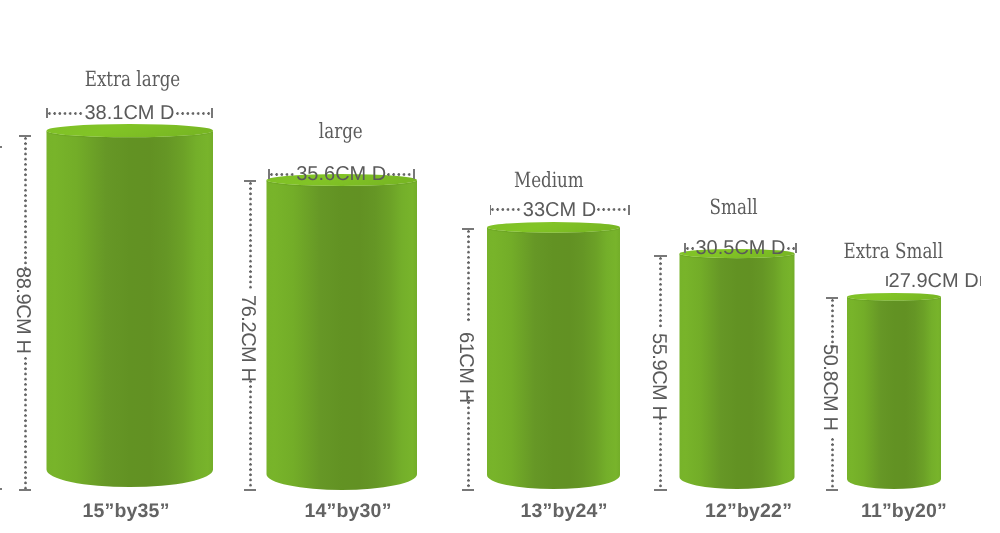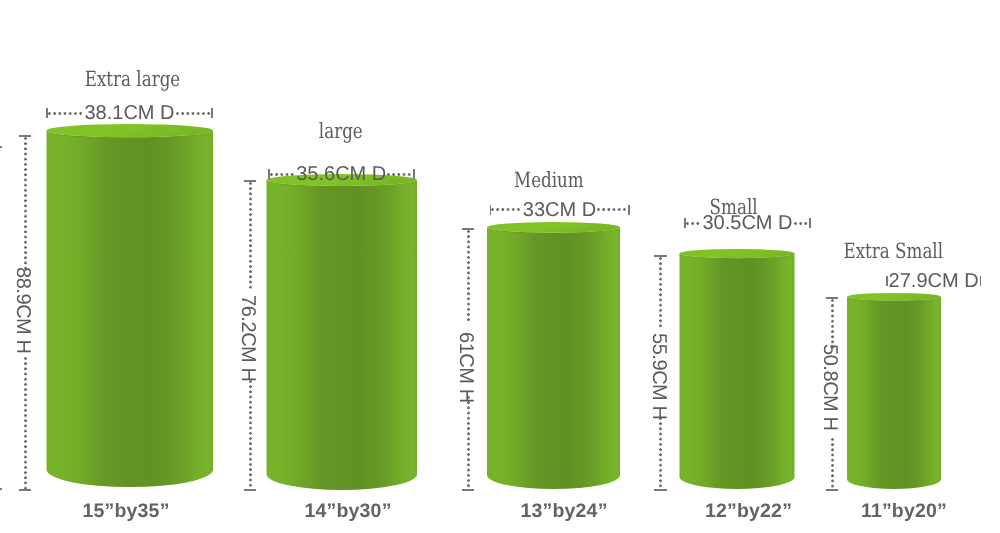--- a/index.html
+++ b/index.html
@@ -132,21 +132,21 @@
       </div>
       <div class="dimv" style="left: 458.75px; top: 228px; height: 263px;">
         <div class="cap-h"></div>
         <div class="dot-v"></div>
         <div class="dim-text vtxt" style="top: 8px;">61CM H</div>
         <div class="dot-v"></div>
         <div class="cap-h"></div>
       </div>
       <div class="title" style="left: 0px; top: 197px; width: 1000px; text-align: center; transform: translateX(233.5px);"><span>Small</span></div>
       <div class="base" style="left: 0px; top: 501.5px; width: 1000px; text-align: center; transform: translateX(248.5px);">12”by22”</div>
-      <div class="dimh" style="left: 684px; top: 214px; width: 127px;">
+      <div class="dimh" style="left: 684px; top: 239px; width: 113px;">
         <div class="cap-v"></div>
         <div class="dot-h"></div>
         <div class="dim-text">30.5CM D</div>
         <div class="dot-h"></div>
         <div class="cap-v"></div>
       </div>
       <div class="dimv" style="left: 651.25px; top: 255px; height: 236px;">
         <div class="cap-h"></div>
         <div class="dot-v"></div>
         <div class="dim-text vtxt" style="top: 3px;">55.9CM H</div>

